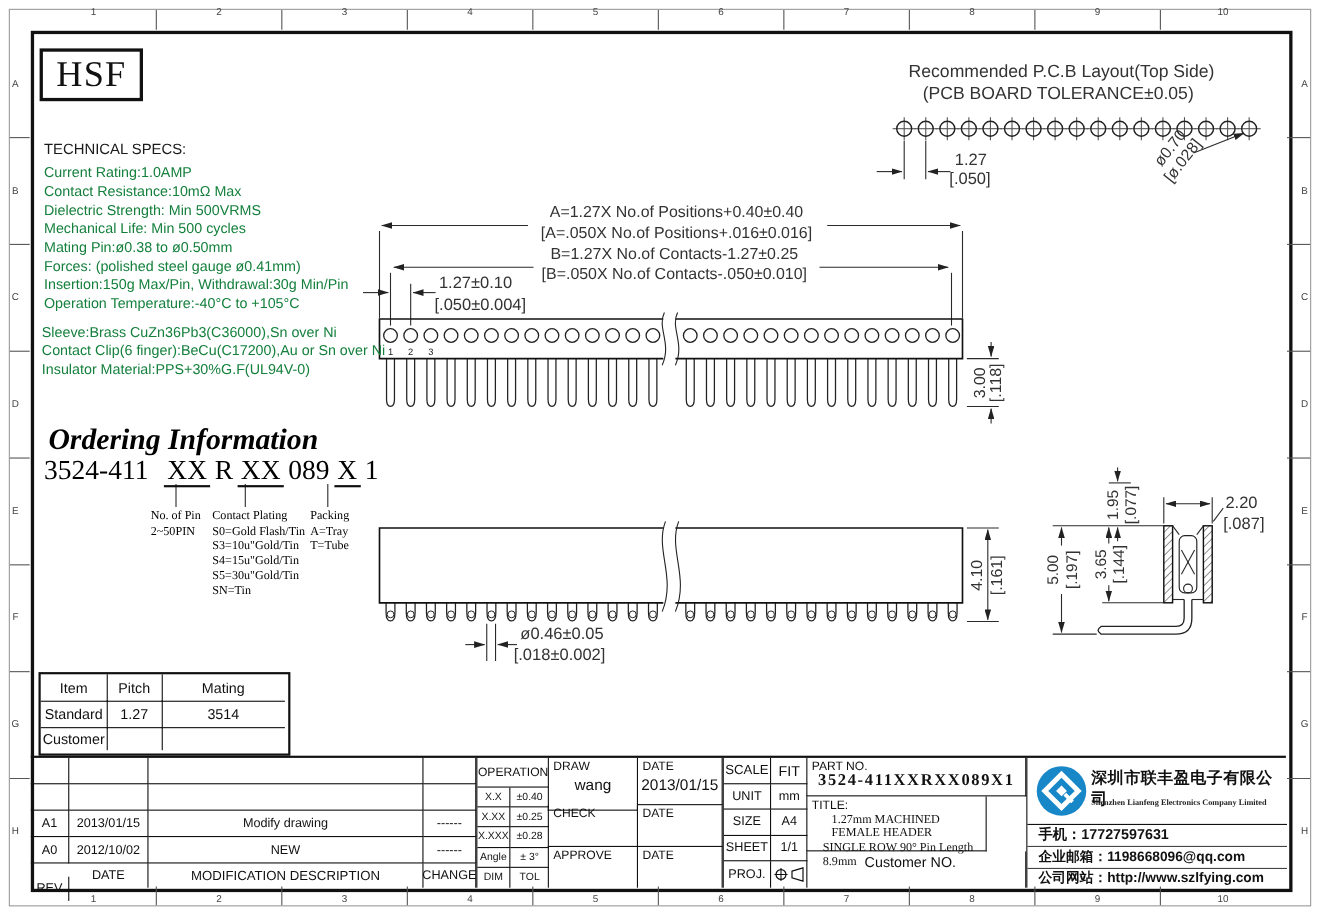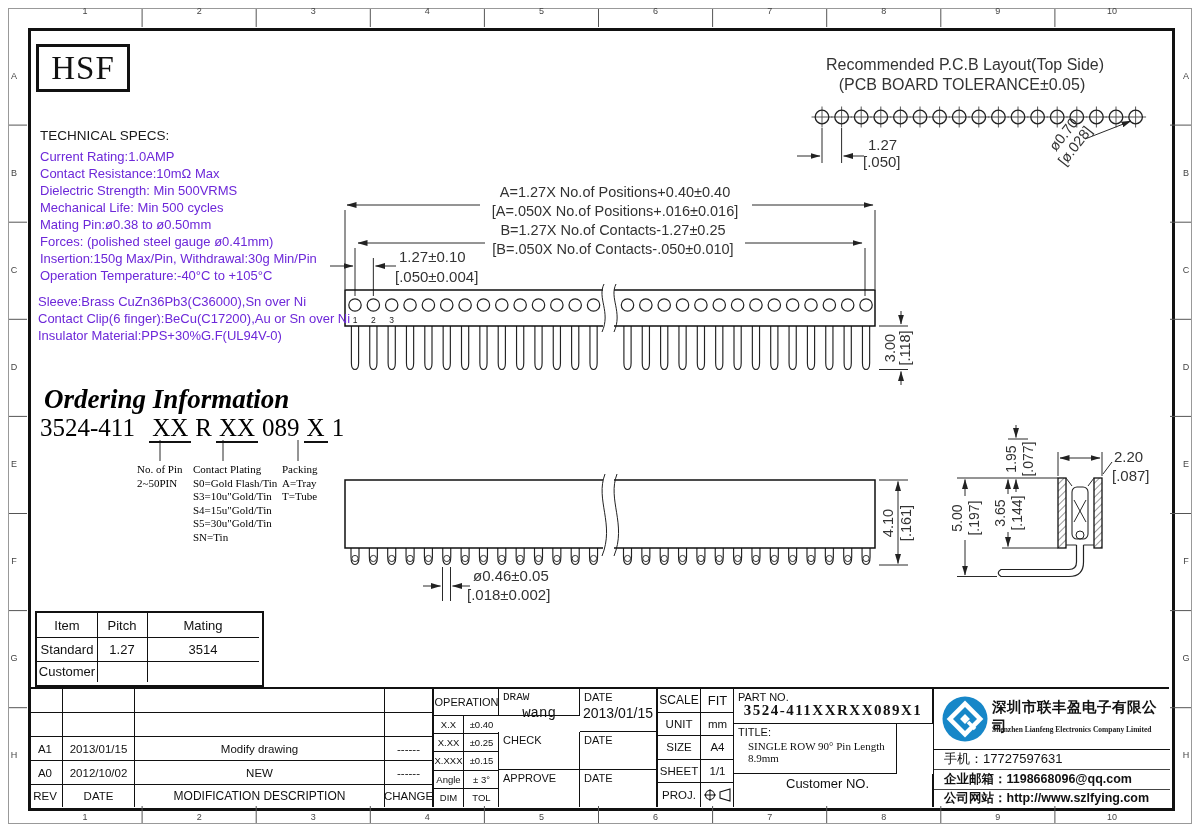--- a/index.html
+++ b/index.html
@@ -5,21 +5,21 @@
   html,body{margin:0;padding:0;background:#e8e8e8;}
   #sheet{position:relative;width:1200px;height:832px;background:#ffffff;overflow:hidden;
          font-family:"Liberation Sans",sans-serif;color:#111;}
   .abs{position:absolute;}
   #outer-trim{position:absolute;left:8px;top:8px;width:1182px;height:814px;border:1px solid #999;}
   #frame{position:absolute;left:28px;top:28px;width:1141px;height:777px;border:3px solid #111;}
   .zone-label{position:absolute;font-size:9px;color:#444;width:20px;text-align:center;}
   #hsf-box{position:absolute;left:36px;top:44px;width:88px;height:42px;border:3px solid #111;
            display:flex;align-items:center;justify-content:center;}
   #hsf-box span{font-family:"Liberation Serif",serif;font-size:33px;letter-spacing:1px;color:#111;}
-  .spec-line{font-size:13px;line-height:17px;white-space:pre;color:#6d28d9;}
+  .spec-line{font-size:13px;line-height:17px;white-space:pre;color:#15803d;}
   #specs-title{position:absolute;left:40px;top:128px;font-size:13.5px;color:#1a1a1a;}
   #spec-lines{position:absolute;left:40px;top:148px;}
   #material-lines{position:absolute;left:38px;top:293px;}
   #ordering-title{position:absolute;left:44px;top:384px;font-family:"Liberation Serif",serif;
                   font-weight:bold;font-style:italic;font-size:27px;color:#000;}
   #ordering-code{position:absolute;left:40px;top:414px;font-family:"Liberation Serif",serif;
                  font-size:25px;color:#000;}
   #ordering-code .u{border-bottom:2px solid #111;padding:0 3px;}
   #ordering-code .sp{padding:0 4px;}
   .ord-label{position:absolute;font-family:"Liberation Serif",serif;font-size:11px;line-height:13.5px;color:#000;}
@@ -459,40 +459,40 @@
         <div class="tb-cell tb-center abs" style="left: 107px; top: 24px; width: 250px; height: 24px; font-size: 11.5px;"></div>
         <div class="tb-cell tb-center abs" style="left: 357px; top: 24px; width: 48px; height: 24px; font-size: 11.5px;"></div>
         <div class="tb-cell tb-center abs" style="left: 0px; top: 48px; width: 35px; height: 24px; font-size: 11.5px;">A1</div>
         <div class="tb-cell tb-center abs" style="left: 35px; top: 48px; width: 72px; height: 24px; font-size: 11.5px;">2013/01/15</div>
         <div class="tb-cell tb-center abs" style="left: 107px; top: 48px; width: 250px; height: 24px; font-size: 11.5px;">Modify drawing</div>
         <div class="tb-cell tb-center abs" style="left: 357px; top: 48px; width: 48px; height: 24px; font-size: 11.5px;">------</div>
         <div class="tb-cell tb-center abs" style="left: 0px; top: 72px; width: 35px; height: 24px; font-size: 11.5px;">A0</div>
         <div class="tb-cell tb-center abs" style="left: 35px; top: 72px; width: 72px; height: 24px; font-size: 11.5px;">2012/10/02</div>
         <div class="tb-cell tb-center abs" style="left: 107px; top: 72px; width: 250px; height: 24px; font-size: 11.5px;">NEW</div>
         <div class="tb-cell tb-center abs" style="left: 357px; top: 72px; width: 48px; height: 24px; font-size: 11.5px;">------</div>
-        <div class="tb-cell tb-center abs" style="left: 0px; top: 96px; width: 35px; height: 22px; font-size: 11.5px; border-bottom: none;">REV</div>
+        <div class="tb-cell tb-center abs" style="left: 0px; top: 108px; width: 35px; height: 22px; font-size: 11.5px; border-bottom: none;">REV</div>
         <div class="tb-cell tb-center abs" style="left: 35px; top: 96px; width: 72px; height: 22px; font-size: 11.5px; border-bottom: none;">DATE</div>
         <div class="tb-cell tb-center abs" style="left: 107px; top: 96px; width: 250px; height: 22px; font-size: 12px; border-bottom: none;">MODIFICATION  DESCRIPTION</div>
         <div class="tb-cell tb-center abs" style="left: 357px; top: 96px; width: 48px; height: 22px; font-size: 11.5px; border-bottom: none;">CHANGE</div>
       </div>
     <div id="oper-grid" class="abs" style="left:405px;top:0;width:65px;height:118px;border-left:1.4px solid #111;">
         <div class="tb-cell tb-center abs" style="left: 0px; top: 0px; width: 65px; height: 27px; font-size: 11px; border-right: none;">OPERATION</div>
         <div class="tb-cell tb-center abs" style="left: 0px; top: 27px; width: 30px; height: 18.2px; font-size: 9.5px;">X.X</div>
         <div class="tb-cell tb-center abs" style="left: 30px; top: 27px; width: 35px; height: 18.2px; font-size: 9.5px; border-right: none;">±0.40</div>
         <div class="tb-cell tb-center abs" style="left: 0px; top: 45.2px; width: 30px; height: 18.2px; font-size: 9.5px;">X.XX</div>
         <div class="tb-cell tb-center abs" style="left: 30px; top: 45.2px; width: 35px; height: 18.2px; font-size: 9.5px; border-right: none;">±0.25</div>
         <div class="tb-cell tb-center abs" style="left: 0px; top: 63.4px; width: 30px; height: 18.2px; font-size: 9.5px;">X.XXX</div>
-        <div class="tb-cell tb-center abs" style="left: 30px; top: 63.4px; width: 35px; height: 18.2px; font-size: 9.5px; border-right: none;">±0.15</div>
+        <div class="tb-cell tb-center abs" style="left: 30px; top: 63.4px; width: 35px; height: 18.2px; font-size: 9.5px; border-right: none;">±0.28</div>
         <div class="tb-cell tb-center abs" style="left: 0px; top: 81.6px; width: 30px; height: 18.2px; font-size: 9.5px;">Angle</div>
         <div class="tb-cell tb-center abs" style="left: 30px; top: 81.6px; width: 35px; height: 18.2px; font-size: 9.5px; border-right: none;">± 3°</div>
         <div class="tb-cell tb-center abs" style="left: 0px; top: 99.8px; width: 30px; height: 18px; font-size: 9.5px; border-bottom: none;">DIM</div>
         <div class="tb-cell tb-center abs" style="left: 30px; top: 99.8px; width: 35px; height: 18px; font-size: 9.5px; border-right: none; border-bottom: none;">TOL</div>
       </div>
 
-    <div class="tb-cell" style="left:470px;top:0;width:82px;height:27px;border-left:1.4px solid #111;font-family:Liberation Mono, monospace;">
+    <div class="tb-cell" style="left:470px;top:0;width:82px;height:48px;border-left:1.4px solid #111;">
       <div class="tb-lbl">DRAW</div>
       <div style="text-align:center;font-size:14px;margin-top:2px;">wang</div>
     </div>
     <div class="tb-cell" style="left:552px;top:0;width:77px;height:43px;">
       <div class="tb-lbl">DATE</div>
       <div style="font-size:14px;margin:2px 0 0 3px;">2013/01/15</div>
     </div>
     <div class="tb-cell" style="left:470px;top:43px;width:82px;height:38px;border-left:1.4px solid #111;">
       <div class="tb-lbl">CHECK</div>
     </div>
@@ -525,40 +525,41 @@
           </svg>
         </div>
       </div>
 
     <div class="tb-cell" style="left:705px;top:0;width:200px;height:35px;border-left:1.4px solid #111;">
       <div class="tb-lbl">PART NO.</div>
       <div style="text-align:center;font-family:'Liberation Serif',serif;font-size:15px;letter-spacing:1.5px;margin-top:-1px;font-weight:bold;">3524-411XXRXX089X1</div>
     </div>
     <div class="tb-cell" style="left:705px;top:35px;width:164px;height:50px;border-left:1.4px solid #111;">
       <div class="tb-lbl">TITLE:</div>
+      <div style="font-family:'Liberation Serif',serif;font-size:11px;margin:1px 0 0 22px;">1.27mm MACHINED FEMALE HEADER</div>
       <div style="font-family:'Liberation Serif',serif;font-size:11px;margin:2px 0 0 14px;">SINGLE ROW 90° Pin Length 8.9mm</div>
     </div>
     <div class="tb-cell" style="left:705px;top:85px;width:200px;height:33px;border-left:1.4px solid #111;border-bottom:none;padding-left:48px;">
       <div class="tb-lbl" style="font-size:13px;">Customer NO.</div>
     </div>
 
     <div class="abs" style="left:905px;top:0;width:236px;height:118px;border-left:1.4px solid #111;">
       <div class="abs" style="left:0;top:0;width:236px;height:60px;border-bottom:1.4px solid #111;">
         <svg class="abs" style="left:7px;top:6px;" width="48" height="48" viewBox="0 0 48 48">
           <circle cx="24" cy="24" r="22.5" fill="#1787c8"></circle>
           <rect x="11" y="11" width="26" height="26" transform="rotate(45 24 24)" fill="#fff"></rect>
           <rect x="15.5" y="15.5" width="17" height="17" transform="rotate(45 24 24)" fill="#1787c8"></rect>
           <rect x="20.5" y="20.5" width="7" height="7" transform="rotate(45 24 24)" fill="#fff"></rect>
           <line x1="27" y1="27" x2="34" y2="34" stroke="#fff" stroke-width="3.5"></line>
         </svg>
         <div class="abs" style="left:58px;top:9px;width:176px;font-weight:bold;font-size:14.5px;letter-spacing:0.5px;">深圳市联丰盈电子有限公司</div>
         <div class="abs" style="left:58px;top:36px;width:178px;font-family:'Liberation Serif',serif;font-weight:bold;font-size:7.5px;color:#222;">Shenzhen Lianfeng Electronics Company Limited</div>
       </div>
       <div class="abs" style="left:0;top:60px;width:236px;height:20px;border-bottom:1px solid #444;display:flex;align-items:center;">
-        <span style="font-weight:normal;font-size:13px;margin-left:10px;">手机：17727597631</span>
+        <span style="font-weight:bold;font-size:13px;margin-left:10px;">手机：17727597631</span>
       </div>
       <div class="abs" style="left:0;top:80px;width:236px;height:20px;border-bottom:1px solid #444;display:flex;align-items:center;">
         <span style="font-weight:bold;font-size:12.5px;margin-left:10px;">企业邮箱：1198668096@qq.com</span>
       </div>
       <div class="abs" style="left:0;top:100px;width:236px;height:18px;display:flex;align-items:center;">
         <span style="font-weight:bold;font-size:12.5px;margin-left:10px;">公司网站：http://www.szlfying.com</span>
       </div>
     </div>
   </div>
 </div>

